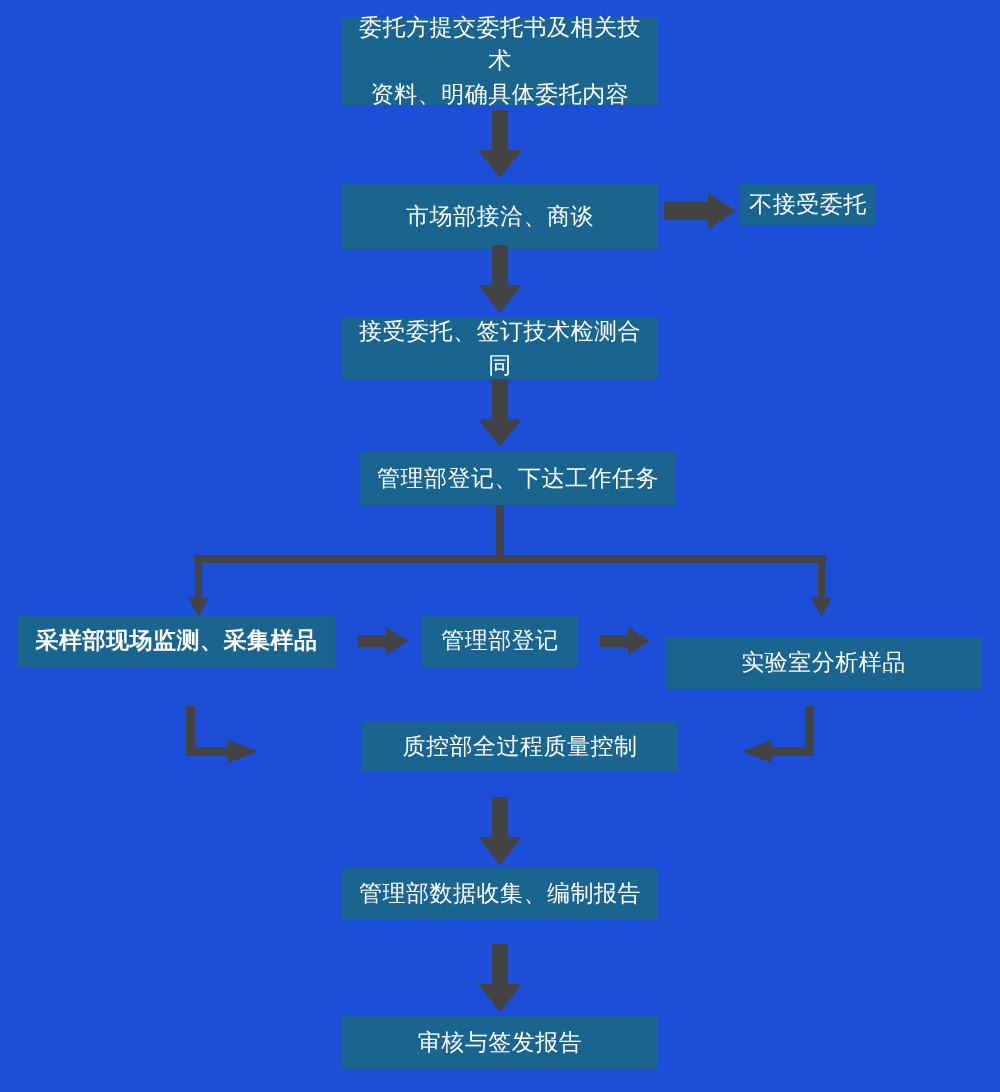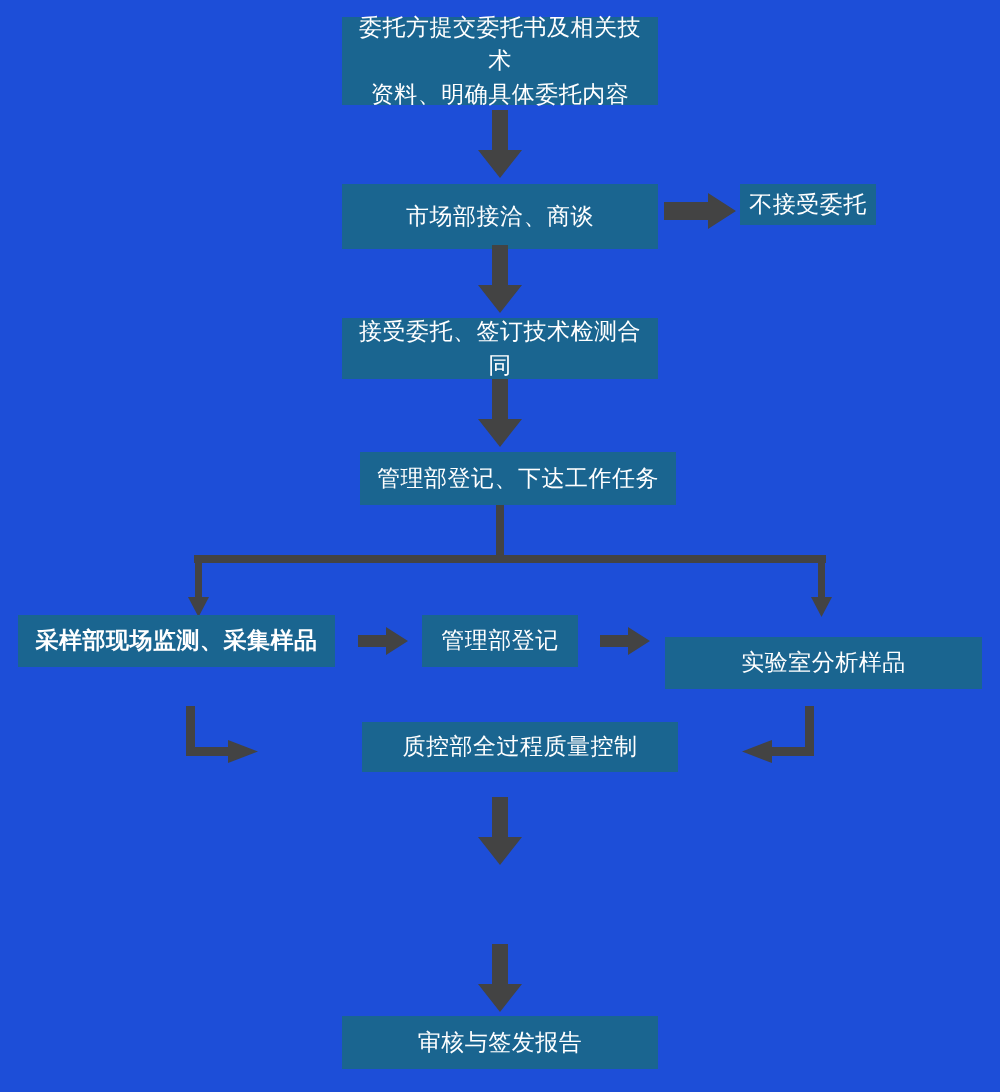--- a/index.html
+++ b/index.html
@@ -135,20 +135,21 @@
   </div>
 
   <div class="node" style="left:342px; top:722px; width:316px; height:50px;margin-left:20px;">质控部全过程质量控制</div>
 
   <div class="arrow-v" style="left:478px; top:797px; width:44px; height:68px;">
     <svg width="44" height="68" viewBox="0 0 44 68" aria-hidden="true">
       <polygon class="gray" points="14,0 30,0 30,40 44,40 22,68 0,40 14,40"></polygon>
     </svg>
   </div>
 
+  <div class="node" style="left:342px; top:868px; width:316px; height:52px;">管理部数据收集、编制报告</div>
 
   <div class="arrow-v" style="left:478px; top:944px; width:44px; height:68px;">
     <svg width="44" height="68" viewBox="0 0 44 68" aria-hidden="true">
       <polygon class="gray" points="14,0 30,0 30,40 44,40 22,68 0,40 14,40"></polygon>
     </svg>
   </div>
 
   <div class="node" style="left:342px; top:1016px; width:316px; height:53px;">审核与签发报告</div>
 
 </div>

